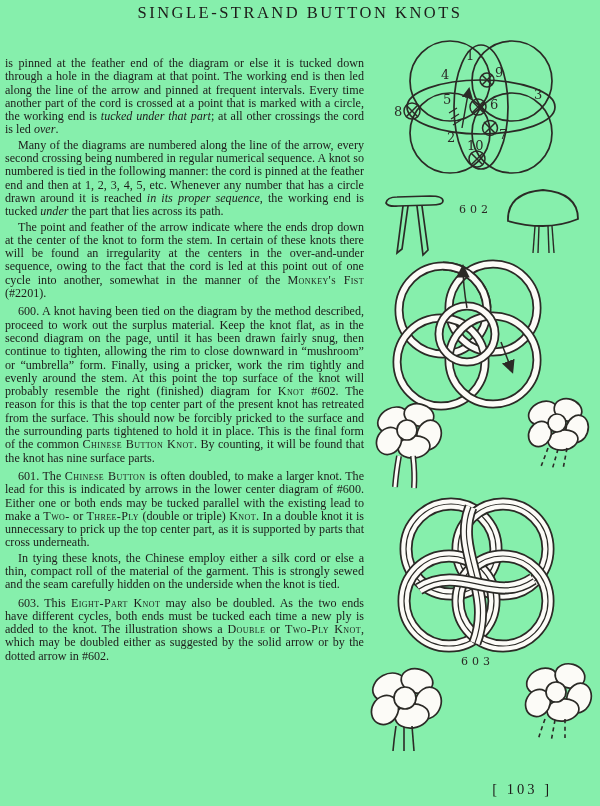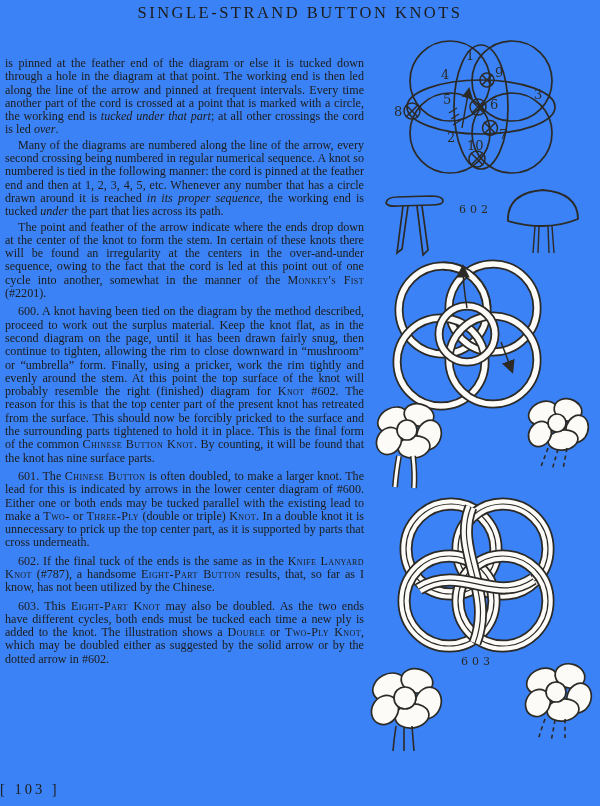--- a/index.html
+++ b/index.html
@@ -1,18 +1,18 @@
 <!DOCTYPE html>
 <html><head>
 <meta charset="utf-8">
 <style>
   html,body{margin:0;padding:0;background:#e8e6e0;}
   .page{
     position:relative;width:600px;height:806px;margin:0 auto;
-    background:#3b82f6;color:#1d1c1a;overflow:hidden;
+    background:#86efac;color:#1d1c1a;overflow:hidden;
     font-family:"Liberation Serif", serif;
   }
   .title{
     position:absolute;top:3px;left:0;width:100%;
     text-align:center;font-size:16.5px;letter-spacing:2.5px;
     font-weight:500;white-space:nowrap;
   }
   .text-col{
     position:absolute;left:5px;top:27px;width:359px;
     font-size:12.1px;line-height:13.3px;text-align:justify;
@@ -25,40 +25,40 @@
   .text-col p.ind{text-indent:13px;}
   .it{font-style:italic;}
   .sc{font-variant:small-caps;letter-spacing:0.4px;}
   .fig{position:absolute;}
   .figlabel{
     position:absolute;font-family:"DejaVu Serif",serif;
     font-size:11px;letter-spacing:4px;color:#2a2925;
   }
   .footer{
     position:absolute;top:781px;left:0;width:552px;
-    text-align:left;font-size:14.5px;letter-spacing:3px;
+    text-align:right;font-size:14.5px;letter-spacing:3px;
   }
   svg{display:block;overflow:visible;}
   .ink{stroke:#2b2a26;fill:none;}
   .numtxt{font-family:"DejaVu Serif",serif;font-size:13px;fill:#2b2a26;}
 </style>
 </head>
 <body>
 
 <div class="page">
 
   <div class="title">SINGLE-STRAND BUTTON KNOTS</div>
 
   <div class="text-col" id="text-col">
       <p class="gap"><span>is pinned at the feather end of the diagram or else it is tucked down through a hole in the diagram at that point. The working end is then led along the line of the arrow and pinned at frequent intervals. Every time another part of the cord is crossed at a point that is marked with a circle, the working end is </span><span class="it">tucked under that part</span><span>; at all other crossings the cord is led </span><span class="it">over</span><span>.</span></p>
       <p class="ind gap"><span>Many of the diagrams are numbered along the line of the arrow, every second crossing being numbered in regular numerical sequence. A knot so numbered is tied in the following manner: the cord is pinned at the feather end and then at 1, 2, 3, 4, 5, etc. Whenever any number that has a circle drawn around it is reached </span><span class="it">in its proper sequence</span><span>, the working end is tucked </span><span class="it">under</span><span> the part that lies across its path.</span></p>
       <p class="ind gap"><span>The point and feather of the arrow indicate where the ends drop down at the center of the knot to form the stem. In certain of these knots there will be found an irregularity at the centers in the over-and-under sequence, owing to the fact that the cord is led at this point out of one cycle into another, somewhat in the manner of the </span><span class="sc">Monkey's Fist</span><span> (#2201).</span></p>
       <p class="ind sect"><span>600. A knot having been tied on the diagram by the method described, proceed to work out the surplus material. Keep the knot flat, as in the second diagram on the page, until it has been drawn fairly snug, then continue to tighten, allowing the rim to close downward in “mushroom” or “umbrella” form. Finally, using a pricker, work the rim tightly and evenly around the stem. At this point the top surface of the knot will probably resemble the right (finished) diagram for </span><span class="sc">Knot</span><span> #602. The reason for this is that the top center part of the present knot has retreated from the surface. This should now be forcibly pricked to the surface and the surrounding parts tightened to hold it in place. This is the final form of the common </span><span class="sc">Chinese Button Knot</span><span>. By counting, it will be found that the knot has nine surface parts.</span></p>
       <p class="ind sect"><span>601. The </span><span class="sc">Chinese Button</span><span> is often doubled, to make a larger knot. The lead for this is indicated by arrows in the lower center diagram of #600. Either one or both ends may be tucked parallel with the existing lead to make a </span><span class="sc">Two-</span><span> or </span><span class="sc">Three-Ply</span><span> (double or triple) </span><span class="sc">Knot</span><span>. In a double knot it is unnecessary to prick up the top center part, as it is supported by parts that cross underneath.</span></p>
-      <p class="ind sect"><span>602. If the final tuck of the ends is the same as in the </span><span class="sc">Knife Lanyard Knot</span><span> (#787), a handsome </span><span class="sc">Eight-Part Button</span><span> results, that, so far as I know, has not been utilized by the Chinese.</span></p>
+      <p class="ind gap"><span>In tying these knots, the Chinese employ either a silk cord or else a thin, compact roll of the material of the garment. This is strongly sewed and the seam carefully hidden on the underside when the knot is tied.</span></p>
       <p class="ind sect"><span>603. This </span><span class="sc">Eight-Part Knot</span><span> may also be doubled. As the two ends have different cycles, both ends must be tucked each time a new ply is added to the knot. The illustration shows a </span><span class="sc">Double</span><span> or </span><span class="sc">Two-Ply Knot</span><span>, which may be doubled either as suggested by the solid arrow or by the dotted arrow in #602.</span></p>
     </div>
 
   <div class="fig" style="left:392px;top:29px;width:178px;height:158px">
     <svg width="178" height="158" viewBox="0 0 178 158">
       <defs>
         <marker id="ah-a" markerWidth="9" markerHeight="9" refX="6.5" refY="4" orient="auto">
           <path d="M0,0 L8,4 L0,8 z" fill="#2b2a26"></path>
         </marker>
       </defs>

